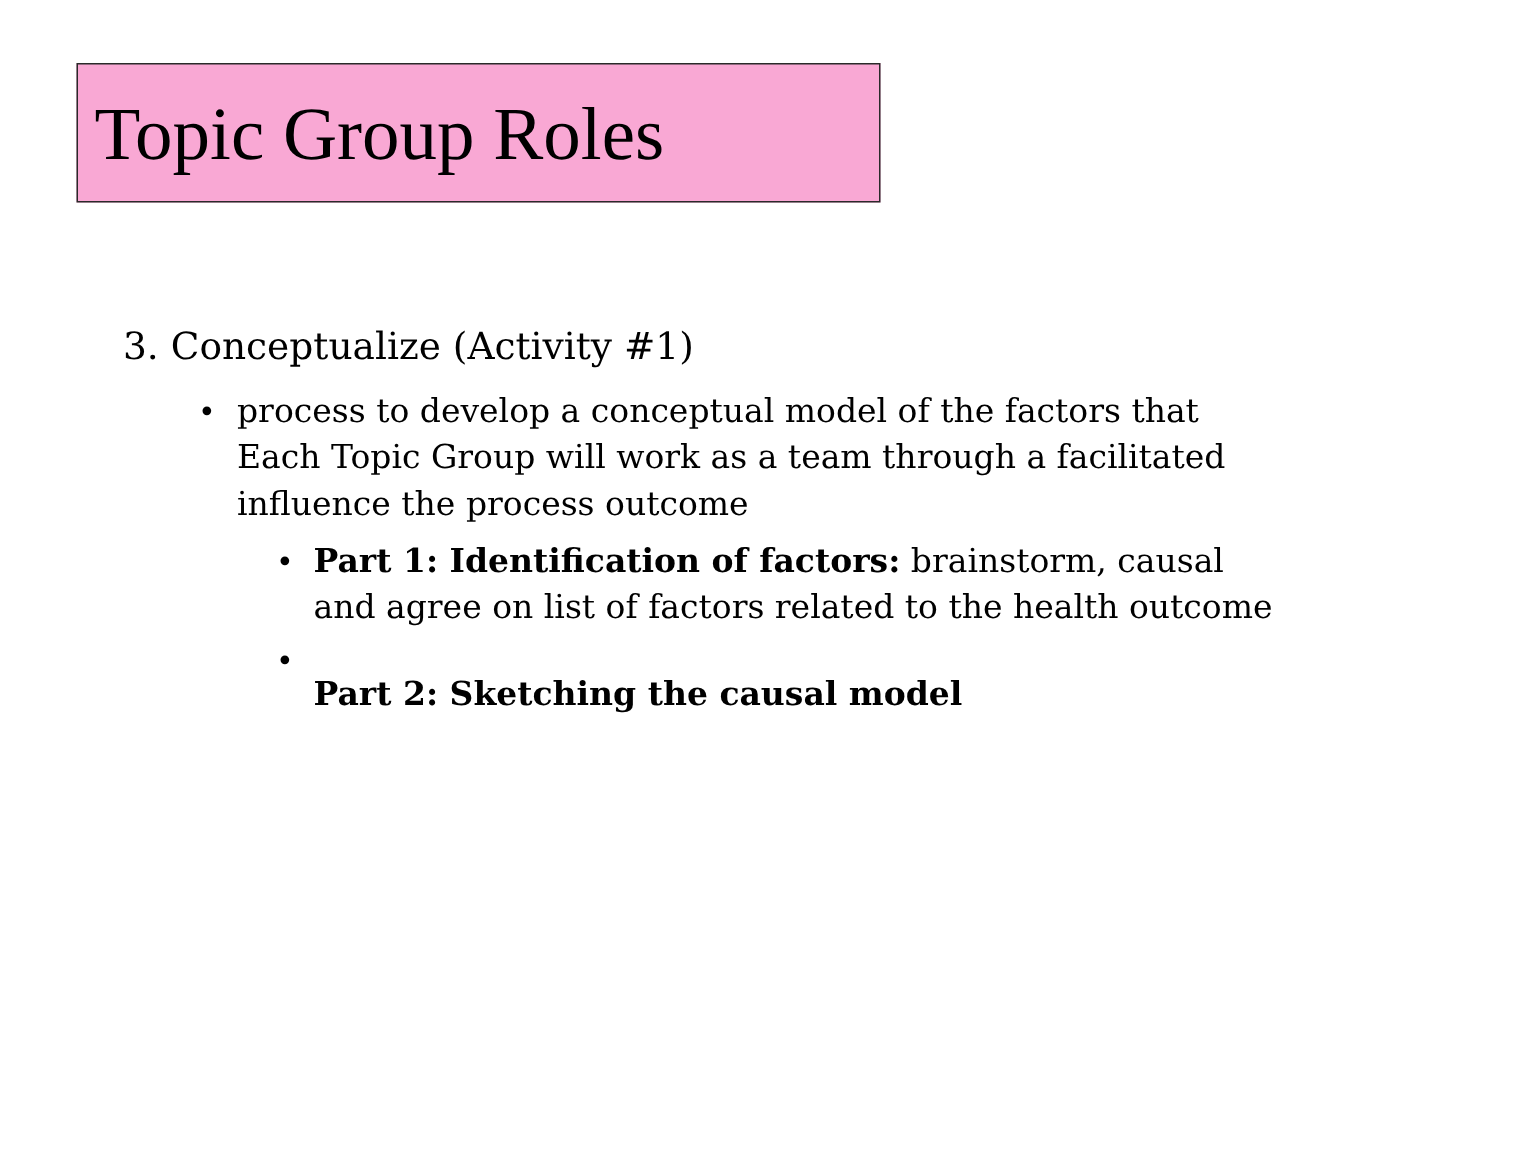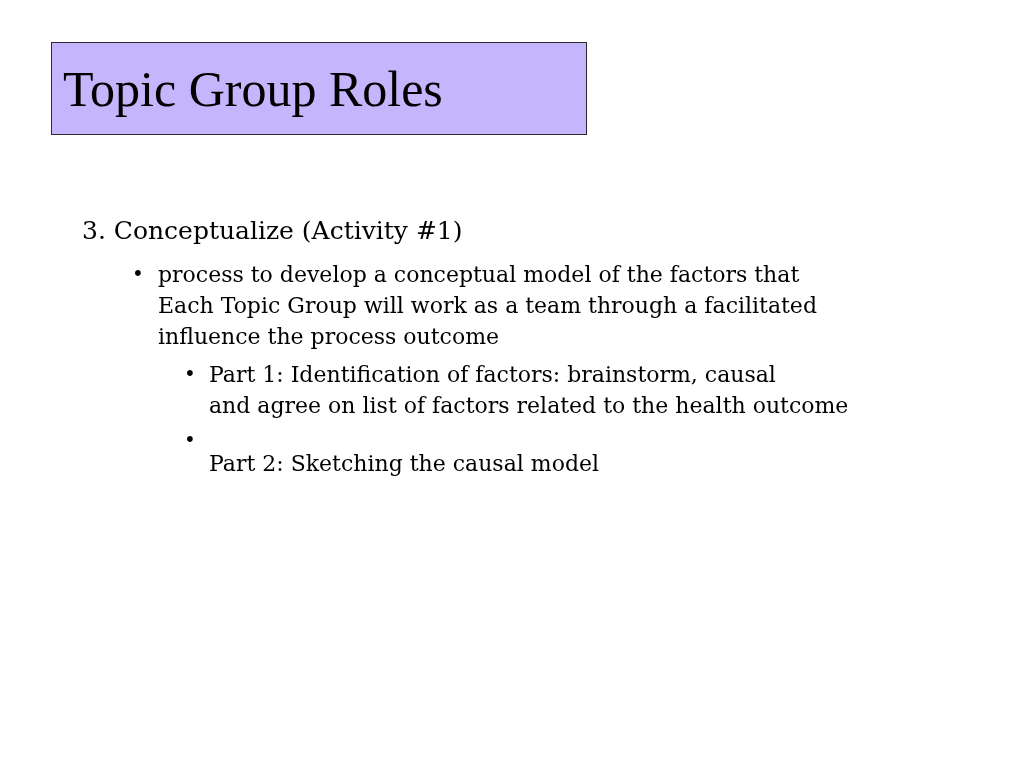--- a/index.html
+++ b/index.html
@@ -2,34 +2,34 @@
 <html><head>
   <meta charset="utf-8">
   <style>
     html, body { margin: 0; padding: 0; }
     body {
       width: 1024px; height: 768px; background: #ffffff; position: relative; overflow: hidden;
       font-family: "DejaVu Serif", "Liberation Serif", serif; color: #000;
     }
     .title-box {
       position: absolute; left: 51px; top: 42px; width: 536px; height: 93px;
-      background: #c4b5fd; border: 1px solid #2a2a2a; box-sizing: border-box;
+      background: #f9a8d4; border: 1px solid #2a2a2a; box-sizing: border-box;
     }
     .title-text {
       position: absolute; left: 11px; top: 18px;
       font-family: "Liberation Serif", serif; font-size: 50px; line-height: 56px; white-space: nowrap;
     }
     .l1 {
       position: absolute; left: 82px; top: 214px; font-weight: normal; font-size: 25px; line-height: 34px; white-space: nowrap;
     }
     .bullet { position: absolute; font-size: 20px; }
     .l2 { position: absolute; left: 158px; top: 259px; width: 760px; font-size: 22px; line-height: 31px; }
     .l2 .txt { display:block; }
     .l3 { position: absolute; left: 209px; width: 740px; font-size: 22px; line-height: 31px; }
-    .l3 b { font-weight: normal; text-align: center; }
+    .l3 b { font-weight: bold; text-align: center; }
   </style>
 </head>
 <body>
 
 <div class="title-box">
   <div class="title-text">Topic Group Roles</div>
 </div>
 
 <div class="l1">3. Conceptualize (Activity #1)</div>
 

